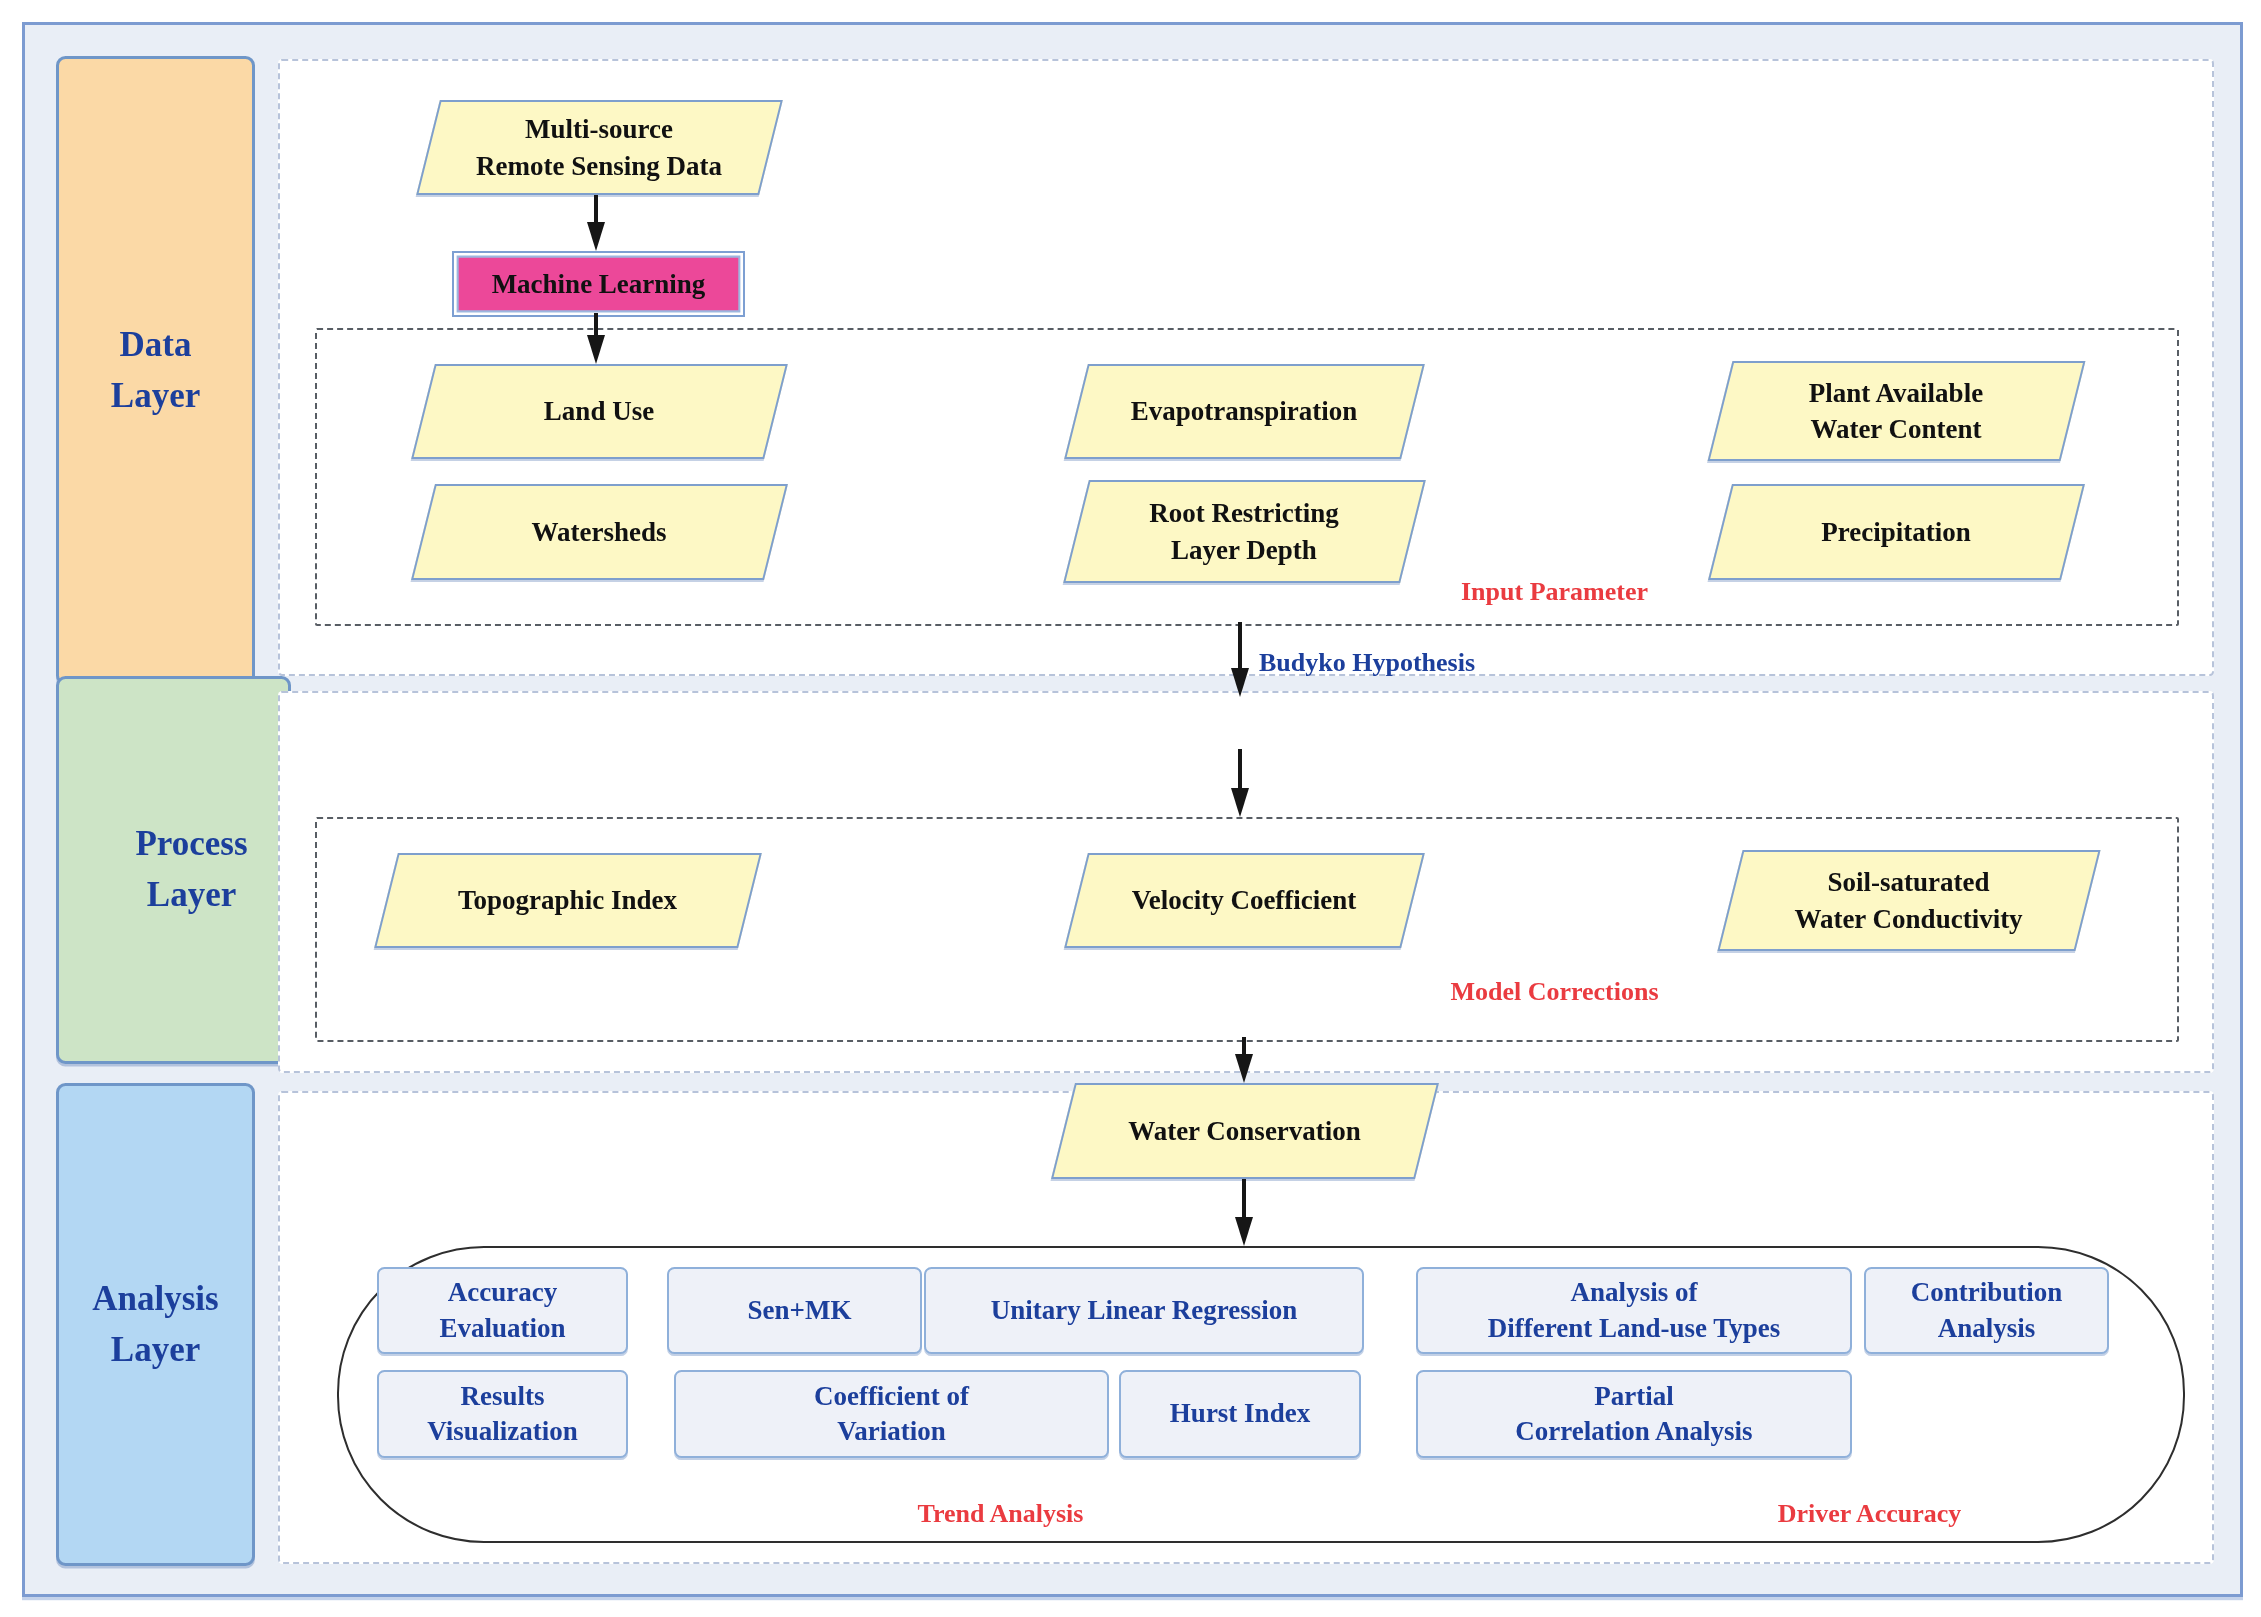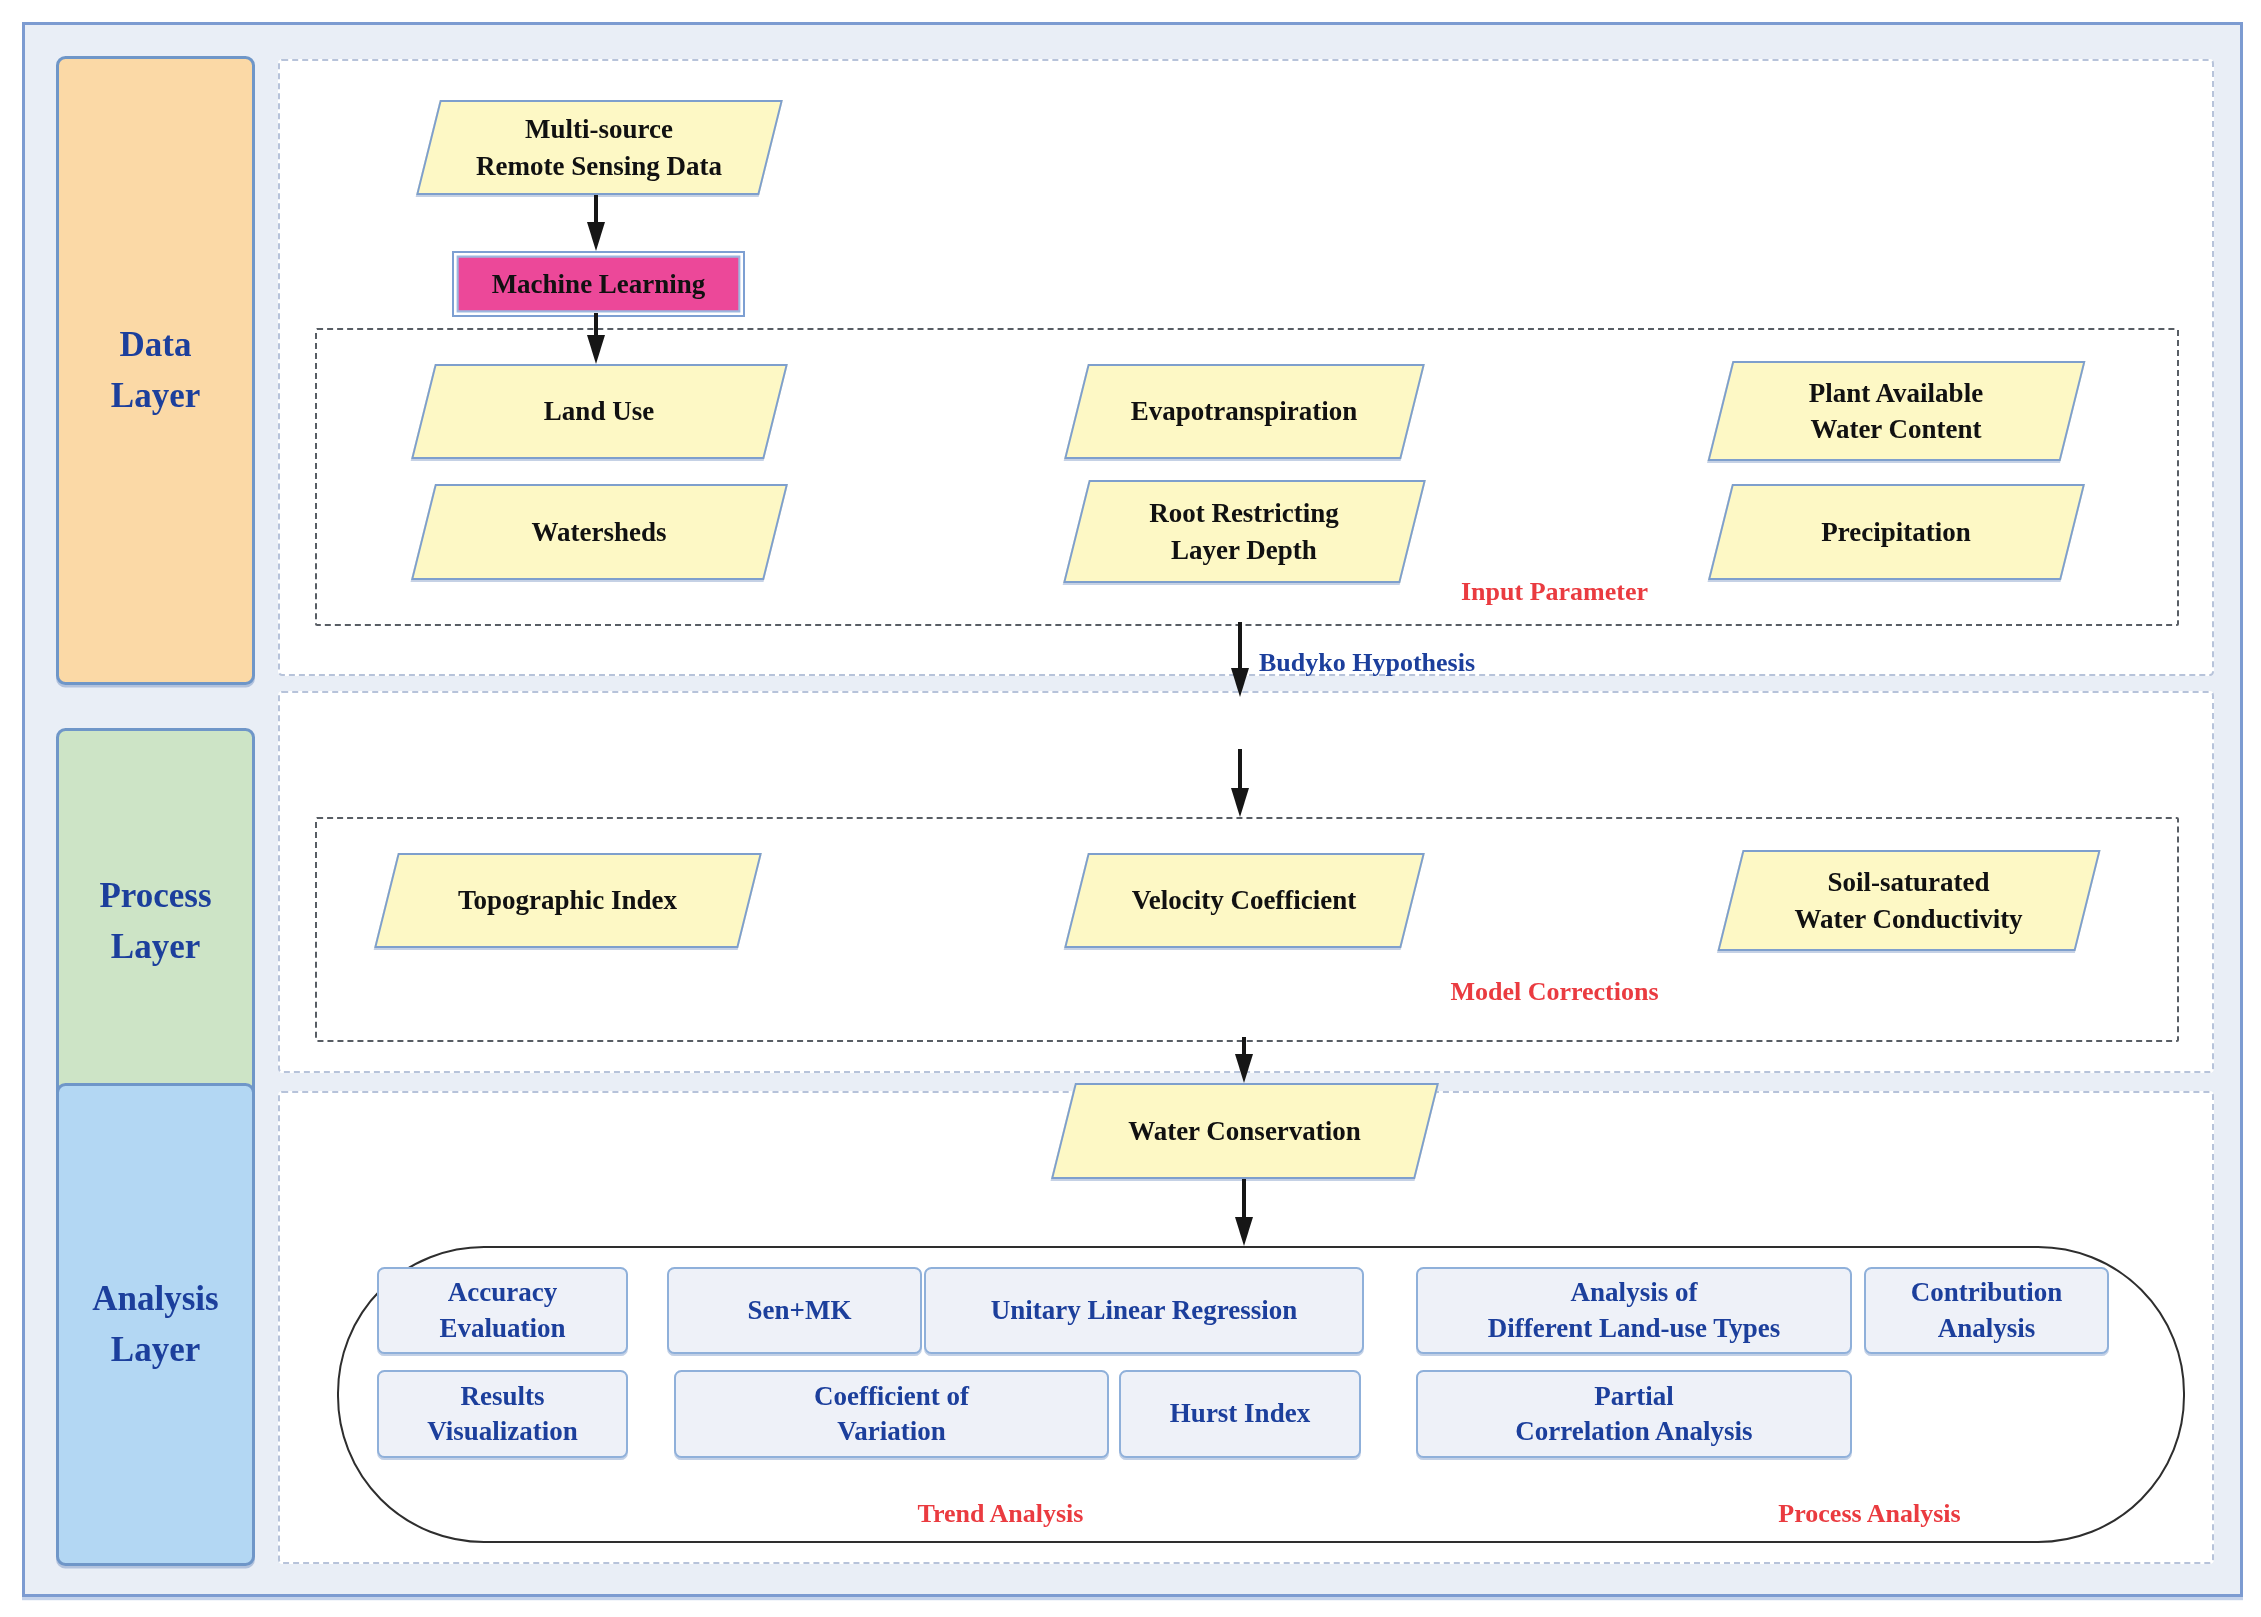--- a/index.html
+++ b/index.html
@@ -56,21 +56,21 @@
 </head>
 <body>
 
 <div class="canvas">
   <div class="frame"></div>
 
   <div class="lbox" style="top:56px;height:623px;background:var(--data-fill);">
     <div class="lbox-label">Data
 Layer</div>
   </div>
-  <div class="lbox" style="top:728px;height:382px;background:var(--process-fill);">
+  <div class="lbox" style="top:676px;height:382px;background:var(--process-fill);padding-left:36px;">
     <div class="lbox-label">Process
 Layer</div>
   </div>
   <div class="lbox" style="top:1083px;height:477px;background:var(--analysis-fill);">
     <div class="lbox-label">Analysis
 Layer</div>
   </div>
 
   <div class="content" style="top:59px;height:613px;"></div>
   <div class="content" style="top:691px;height:378px;"></div>
@@ -195,21 +195,21 @@
     </div>
   <div class="abox" style="left:1119px;top:1370px;width:238px;height:84px;">
     <span>Hurst Index</span>
     </div>
   <div class="abox" style="left:1416px;top:1370px;width:432px;height:84px;">
     <span>Partial
 Correlation Analysis</span>
     </div>
 
   <div class="red-label" style="left:869px;top:1492px;width:263px;">Trend Analysis</div>
-  <div class="red-label" style="left:1738px;top:1492px;width:263px;">Process Analysis</div>
+  <div class="red-label" style="left:1738px;top:1492px;width:263px;">Driver Accuracy</div>
 
   <div class="arrow" style="left:587px;top:195px;height:56px;">
     <div class="shaft"></div>
       <div class="head"></div>
     </div>
   <div class="arrow" style="left:587px;top:313px;height:51px;">
     <div class="shaft"></div>
       <div class="head"></div>
     </div>
   <div class="arrow" style="left:1231px;top:622px;height:75px;">

